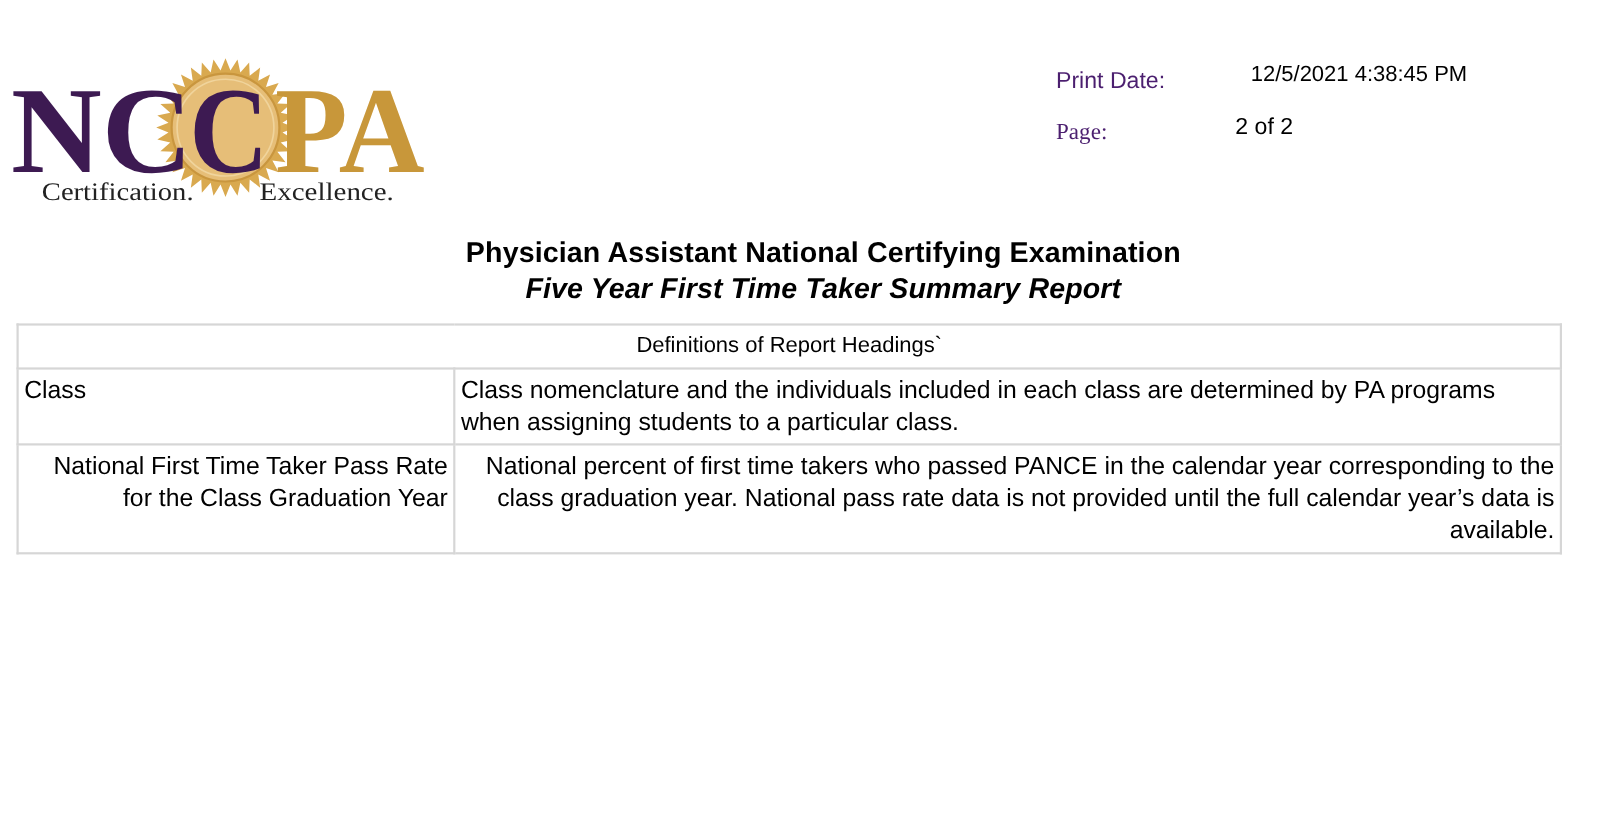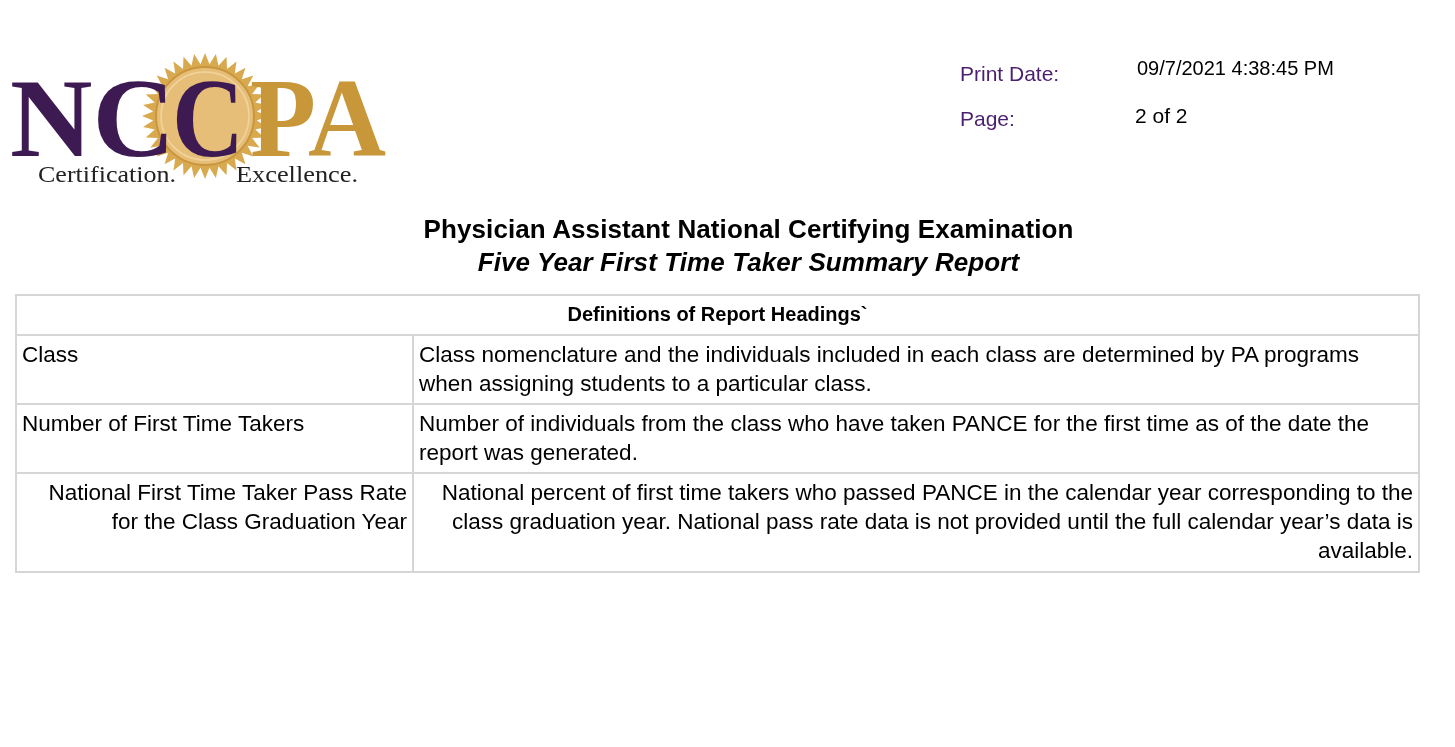--- a/index.html
+++ b/index.html
@@ -20,21 +20,21 @@
   .title { position: absolute; left: 16px; width: 1435px; text-align: center;
            font-weight: bold; font-size: 26px; letter-spacing: 0.1px; padding-left: 15px; }
   .title.t1 { top: 214px; }
   .title.t2 { top: 247px; font-style: italic; }
 
   
   .defs { position: absolute; left: 15px; top: 294px; width: 1405px;
           border-collapse: collapse; table-layout: fixed; }
   .defs td, .defs th { border: 2.5px solid #d6d6d6; vertical-align: top;
                        font-size: 22.5px; line-height: 29px; padding: 4px 5px 4px 5px; }
-  .defs th { font-weight: bold; font-size: 20px; text-align: center; height: 32px;
+  .defs th { font-weight: normal; font-size: 20px; text-align: center; height: 32px;
              vertical-align: middle; padding: 2px 5px 4px 5px; }
   .defs col.c1 { width: 397px; }
   .defs tr.r td { height: 59px; margin-top: 48px; }
   .defs tr.r.last td { height: 89px; text-align: right; }
 </style>
 </head>
 <body>
 
 <div class="logo">
   <svg width="400" height="160" viewBox="0 0 400 160" xmlns="http://www.w3.org/2000/svg">
@@ -48,46 +48,42 @@
     <text x="172" y="116" font-family="'Liberation Serif', serif" font-weight="bold" font-size="112" fill="#3d1a52" textLength="72" lengthAdjust="spacingAndGlyphs">C</text>
     <text x="250" y="116" font-family="'Liberation Serif', serif" font-weight="bold" font-size="112" fill="#c8973a" textLength="136" lengthAdjust="spacingAndGlyphs">PA</text>
     <text x="38" y="142" font-family="'Liberation Serif', serif" font-size="23" fill="#222" textLength="138" lengthAdjust="spacingAndGlyphs">Certification.</text>
     <text x="236" y="142" font-family="'Liberation Serif', serif" font-size="23" fill="#222" textLength="122" lengthAdjust="spacingAndGlyphs">Excellence.</text>
   </svg>
 </div>
 
 <div class="meta">
   <div class="meta-row" style="top:4px; left:0;">
     <span class="meta-label" style="left:0;">Print Date:</span>
-    <span class="meta-value" style="left:177px; top:-5px; font-size:20px;">09/7/2021 4:38:45 PM</span>
+    <span class="meta-value" style="left:177px; top:-5px; font-size:20px;">12/5/2021 4:38:45 PM</span>
   </div>
   <div class="meta-row" style="top:49px; left:0;">
-    <span class="meta-label" style="left:0;">Page:</span>
-    <span class="meta-value" style="left:175px; top:-3px;">2 of 2</span>
+    <span class="meta-label" style="left:0;font-family:Liberation Serif, serif;">Page:</span>
+    <span class="meta-value" style="left:163px; top:-3px;">2 of 2</span>
   </div>
 </div>
 
 <div class="title t1">Physician Assistant National Certifying Examination</div>
 <div class="title t2">Five Year First Time Taker Summary Report</div>
 
 <table class="defs">
   <colgroup>
       <col class="c1">
       <col class="c2">
     </colgroup>
   <tbody>
       <tr>
     <th colspan="2">Definitions of Report Headings`</th>
   </tr>
   <tr class="r">
     <td>Class</td>
     <td>Class nomenclature and the individuals included in each class are determined by PA programs when assigning students to a particular class.</td>
   </tr>
-  <tr class="r">
-    <td>Number of First Time Takers</td>
-    <td>Number of individuals from the class who have taken PANCE for the first time as of the date the report was generated.</td>
-  </tr>
   <tr class="r last">
     <td>National First Time Taker Pass Rate for the Class Graduation Year</td>
     <td>National percent of first time takers who passed PANCE in the calendar year corresponding to the class graduation year.  National pass rate data is not provided until the full calendar year’s data is available.</td>
   </tr>
 </tbody>
   </table>
 
 </body></html>

